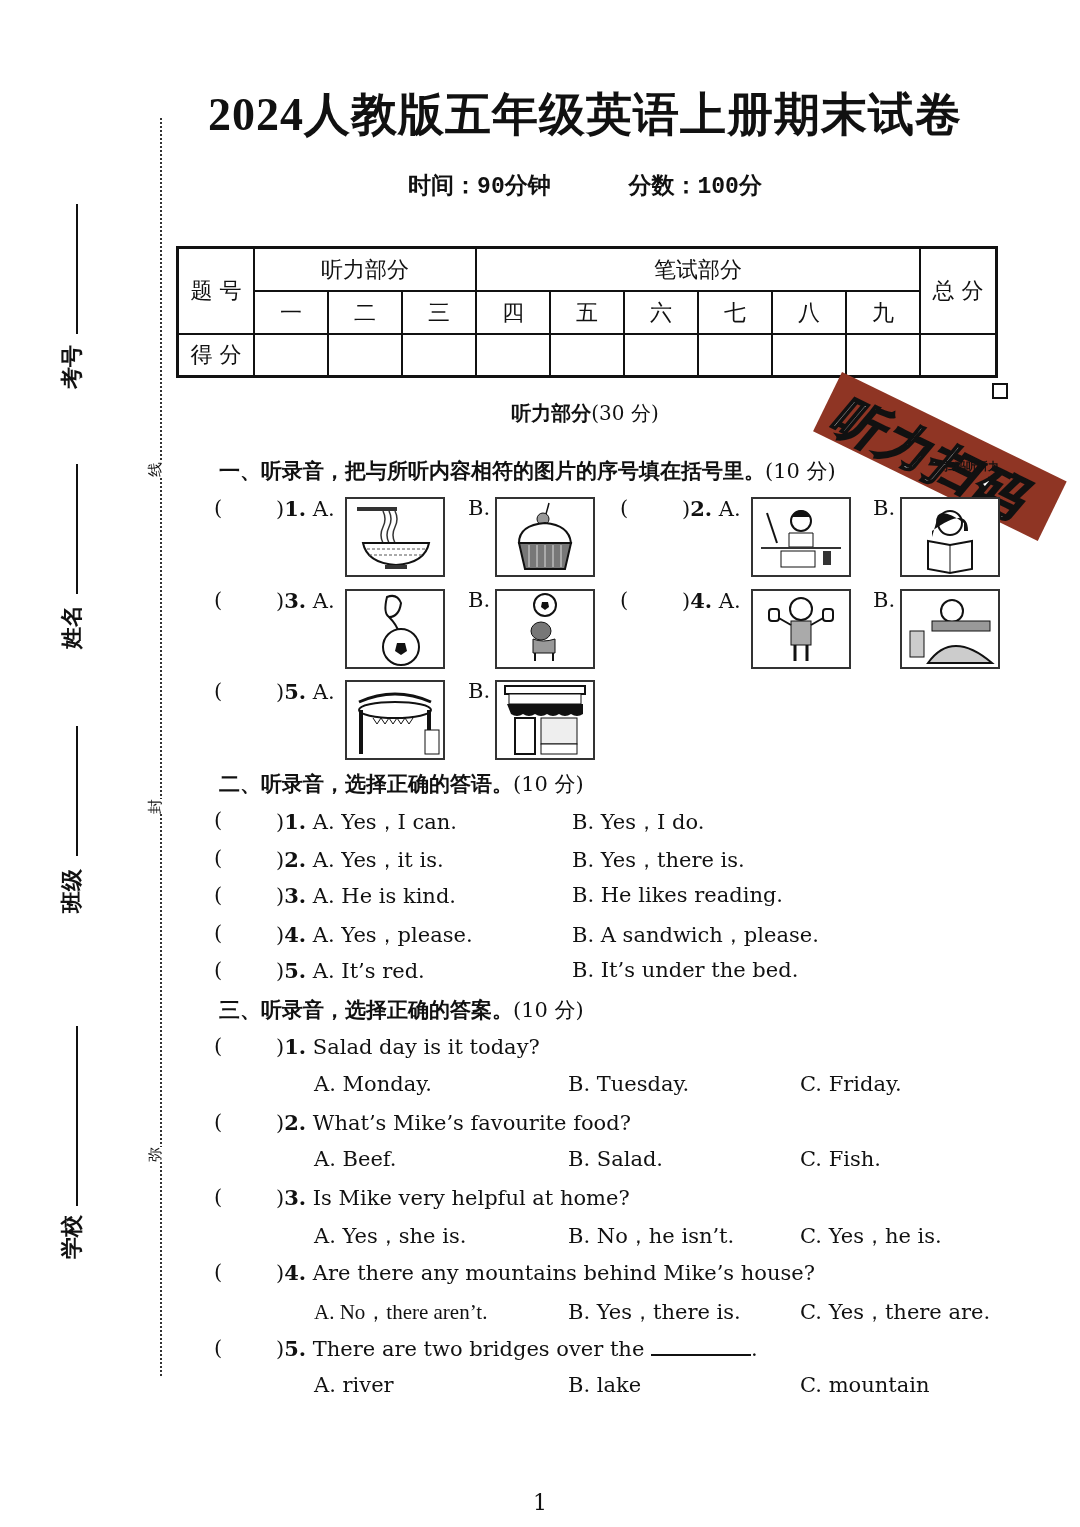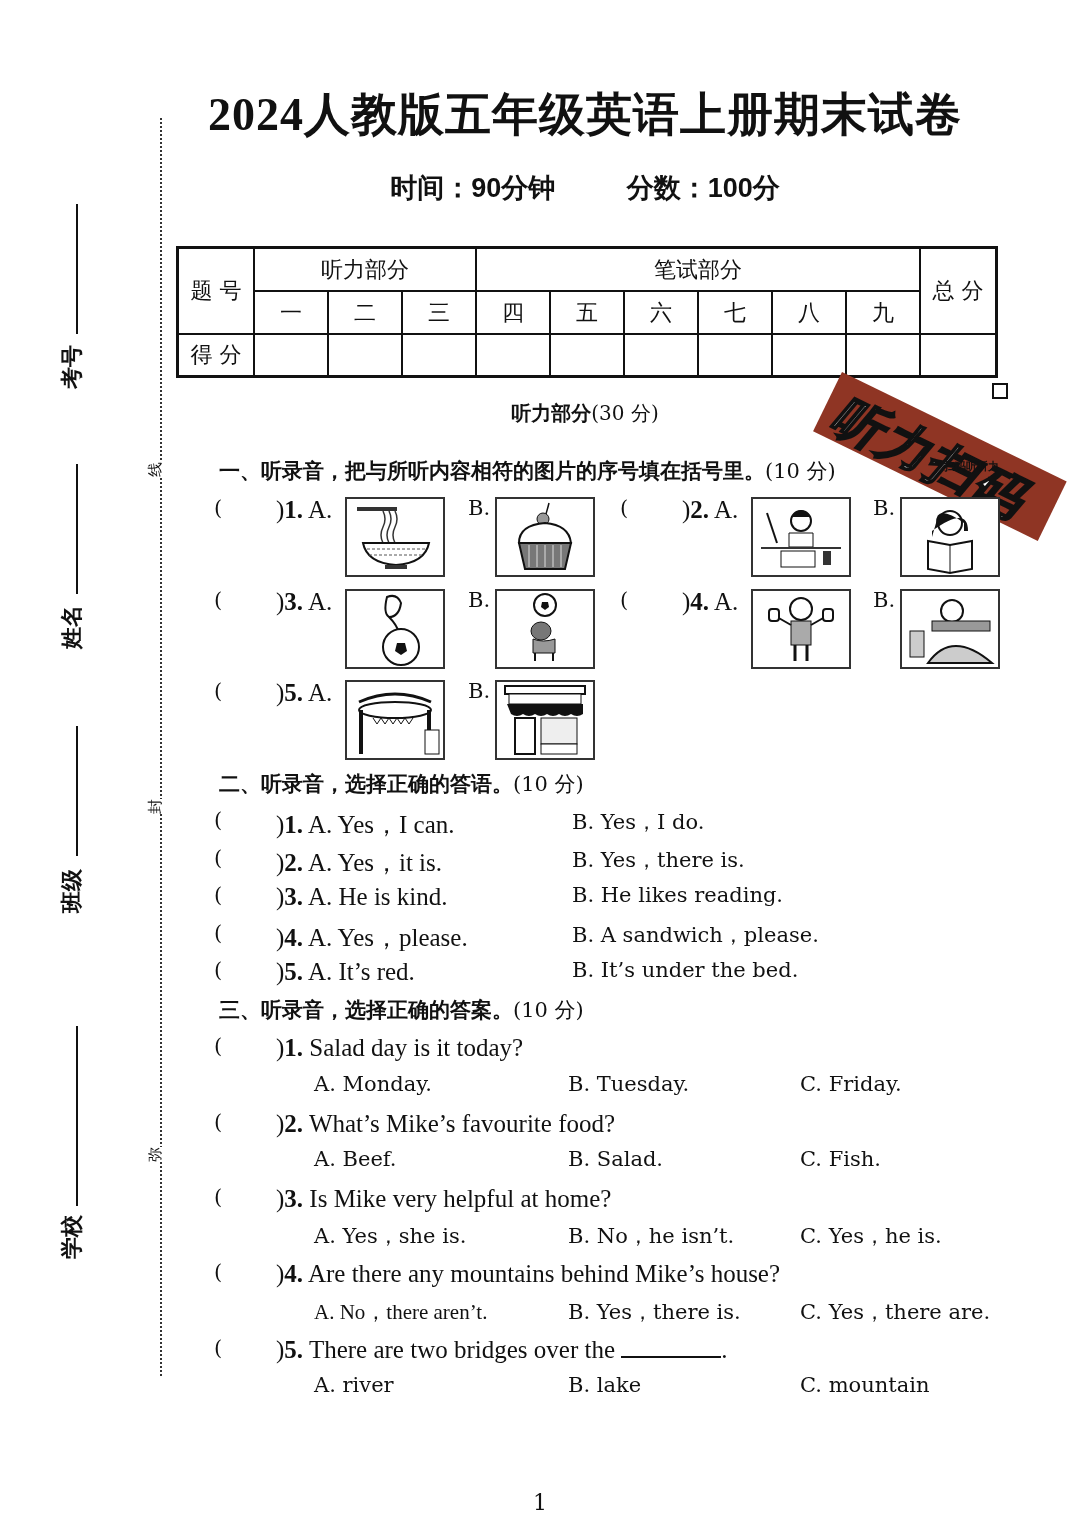--- a/index.html
+++ b/index.html
@@ -9,21 +9,21 @@
                 font-size:22px; transform:rotate(-90deg); transform-origin:center; white-space:nowrap; }
   .side-line { position:absolute; left:76px; width:2px; background:#111; }
   .dot-line { position:absolute; left:160px; width:0; border-left:2px dotted #333; }
   .seal-char { position:absolute; left:148px; font-family:"DejaVu Sans", sans-serif; font-size:15px;
                transform:rotate(-90deg); background:#fff; padding:2px 0; }
 
   
   .title { position:absolute; left:170px; width:830px; top:84px; text-align:center;
            font-family:"Liberation Serif", serif; font-weight:bold; font-size:46px; letter-spacing:1px; }
   .subtitle { position:absolute; left:170px; width:830px; top:170px; text-align:center;
-              font-family:Liberation Sans, sans-serif; font-weight:bold; font-size:27px; }
+              font-family:Liberation Mono, monospace; font-weight:bold; font-size:23px; }
   .subtitle span { margin:0 32px; }
 
   
   table.score { position:absolute; left:176px; top:246px; border-collapse:collapse;
                 font-family:"DejaVu Sans", sans-serif; font-size:22px; }
   table.score td { border:2px solid #111; text-align:center; height:40px; padding:0; }
   table.score { border:3px solid #111; }
 
   
   .stamp { position:absolute; left:842px; top:372px; width:250px; height:66px; background:#8f3524;
@@ -35,21 +35,21 @@
   .qr-sq { position:absolute; left:992px; top:383px; width:12px; height:12px; border:2px solid #111; background:#fff; }
 
   
   .part-head { position:absolute; left:170px; width:830px; top:400px; text-align:center;
                font-family:"DejaVu Sans", sans-serif; font-size:20px; font-weight:bold; }
   .part-head .pts { font-weight:normal; font-family:"DejaVu Serif", serif; }
   .sec-title { position:absolute; left:176px; font-family:"DejaVu Sans", sans-serif; font-size:21px; font-weight:bold;margin-left:43px; }
   .sec-title .pts { font-weight:normal; font-family:"DejaVu Serif", serif; }
 
   .paren-open { position:absolute; font-size:21px; }
-  .qnum { position:absolute; font-size:25px; white-space:nowrap;font-family:Liberation Serif, serif; }
+  .qnum { position:absolute; font-size:21px; white-space:nowrap; }
   .qnum b { font-weight:bold; }
   .opt { position:absolute; font-size:21px; white-space:nowrap; }
   .pic { position:absolute; width:96px; height:76px; border:2px solid #333; background:#fff; overflow:hidden; }
   .pic svg { width:100%; height:100%; }
   .blank { display:inline-block; width:100px; border-bottom:2px solid #111; height:18px; vertical-align:baseline; }
 
   .page-num { position:absolute; left:0; width:1080px; top:1490px; text-align:center; font-size:22px; }
 </style>
 </head>
 <body>

